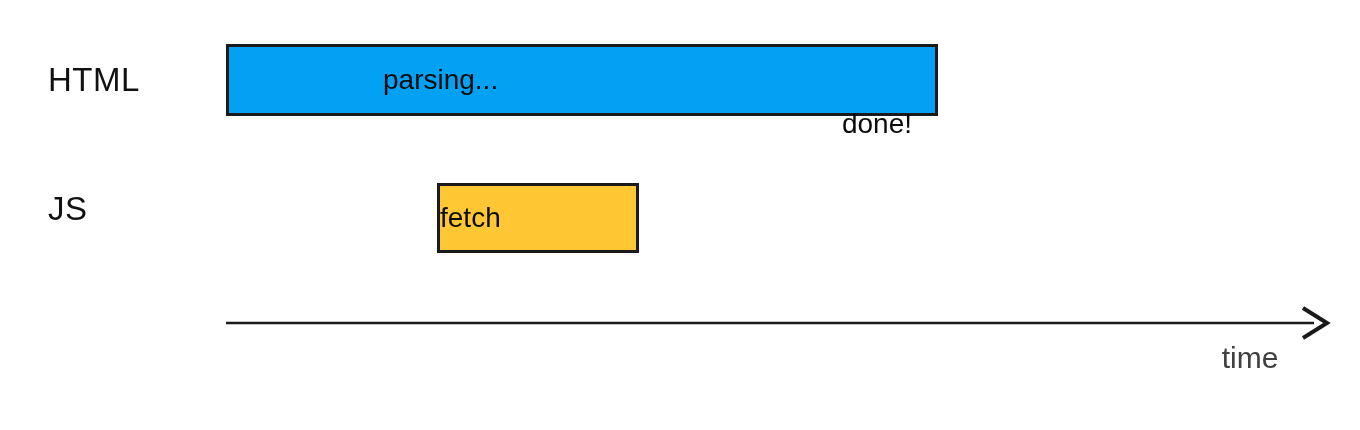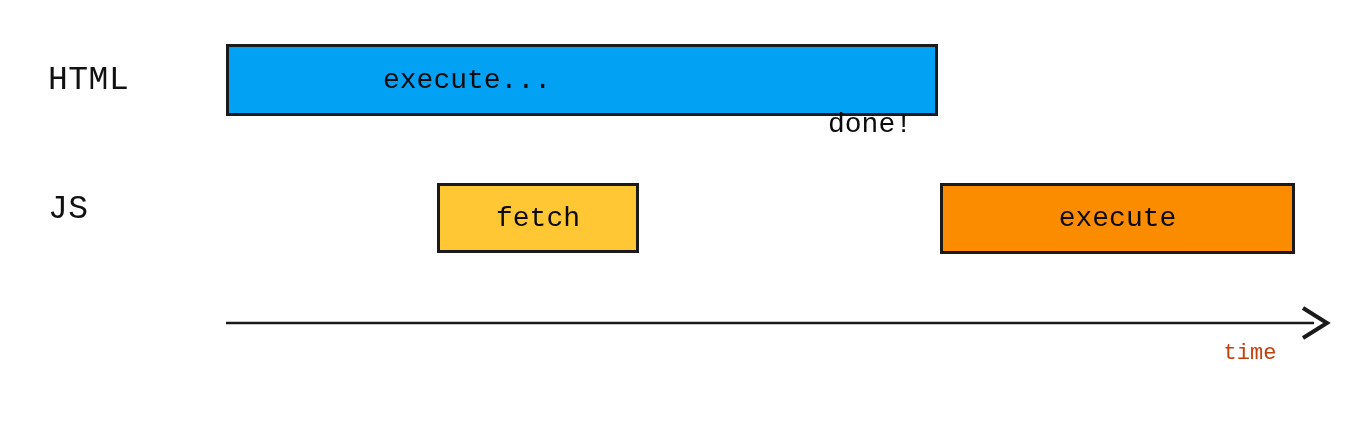--- a/index.html
+++ b/index.html
@@ -5,21 +5,21 @@
   html, body {
     margin: 0;
     padding: 0;
     background: #ffffff;
   }
   .canvas {
     position: relative;
     width: 1360px;
     height: 430px;
     background: #ffffff;
-    font-family: Liberation Mono, monospace;
+    font-family: Liberation Sans, sans-serif;
     color: #111111;
     overflow: hidden;
   }
   .row-label {
     position: absolute;
     left: 48px;
     transform: translateY(-50%);
     font-size: 33px;
     letter-spacing: 0.5px;
     color: #111111;
@@ -37,21 +37,21 @@
   }
   .bar.parsing {
     left: 226px; top: 44px;
     width: 712px; height: 72px;
     background: #03a1f4;
   }
   .bar.fetch {
     left: 437px; top: 183px;
     width: 202px; height: 70px;
     background: #ffc734;
-    display: flex; align-items: center; justify-content: center;
+    display: flex; align-items: center; 
   }
   .bar.execute {
     left: 940px; top: 183px;
     width: 355px; height: 71px;
     background: #fb8c00;
     display: flex; align-items: center; justify-content: center;
   }
   .bar .inner-left {
     position: absolute;
     left: 154px; top: 50%;
@@ -68,46 +68,43 @@
   .axis-svg {
     position: absolute;
     left: 0; top: 0;
     width: 1360px; height: 430px;
     pointer-events: none;
   }
   .time-label {
     position: absolute;
     left: 1250px; top: 341px;
     transform: translateX(-50%);
-    font-size: 22px;
-    color: #c2410c;
+    font-size: 30px;
+    color: #404040;
     white-space: nowrap;
   }
 </style>
 </head>
 <body>
 
 <div class="canvas">
 
   <div class="row-label html">HTML</div>
 
   <div class="bar parsing" style="background-color: rgb(3, 161, 244);">
-    <span class="inner-left">execute...</span>
+    <span class="inner-left">parsing...</span>
     <span class="inner-right">done!</span>
   </div>
 
   <div class="row-label js">JS</div>
 
   <div class="bar fetch" style="background-color: rgb(255, 199, 52);">
     <span>fetch</span>
   </div>
 
-  <div class="bar execute" style="background-color: rgb(251, 140, 0);">
-    <span>execute</span>
-  </div>
 
   <svg class="axis-svg" viewBox="0 0 1360 430" xmlns="http://www.w3.org/2000/svg">
     <line x1="226" y1="323" x2="1314" y2="323" stroke="#1a1a1a" stroke-width="2.5"></line>
     <polyline points="1303,308 1327,323 1303,338" fill="none" stroke="#1a1a1a" stroke-width="4" stroke-linecap="butt" stroke-linejoin="miter"></polyline>
   </svg>
 
   <div class="time-label">time</div>
 
 </div>
 

